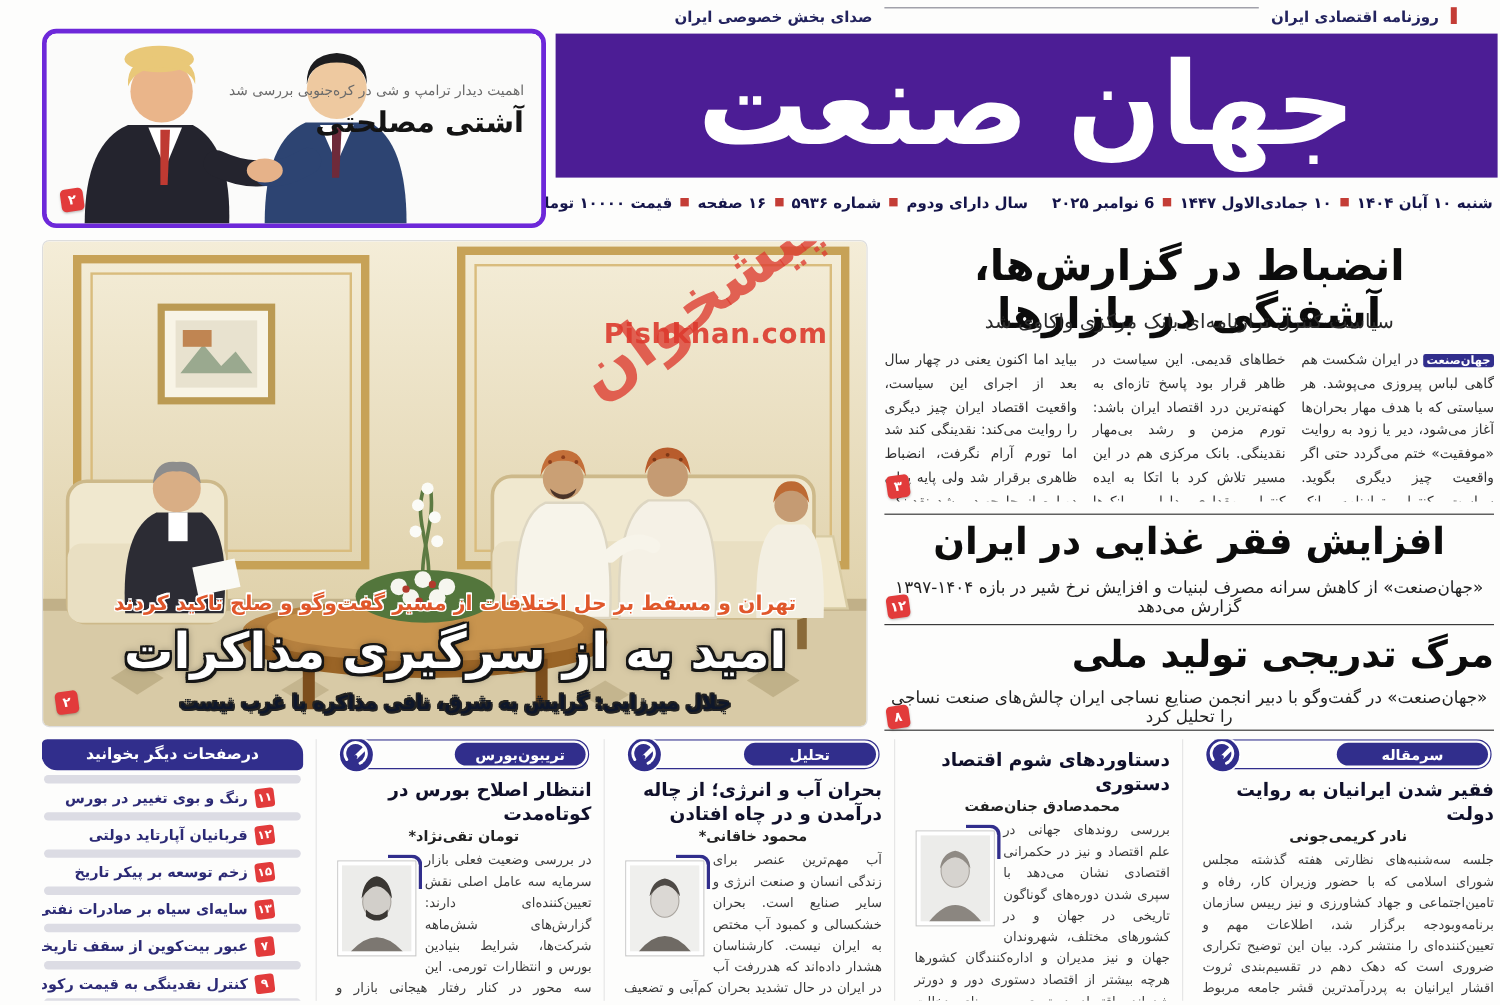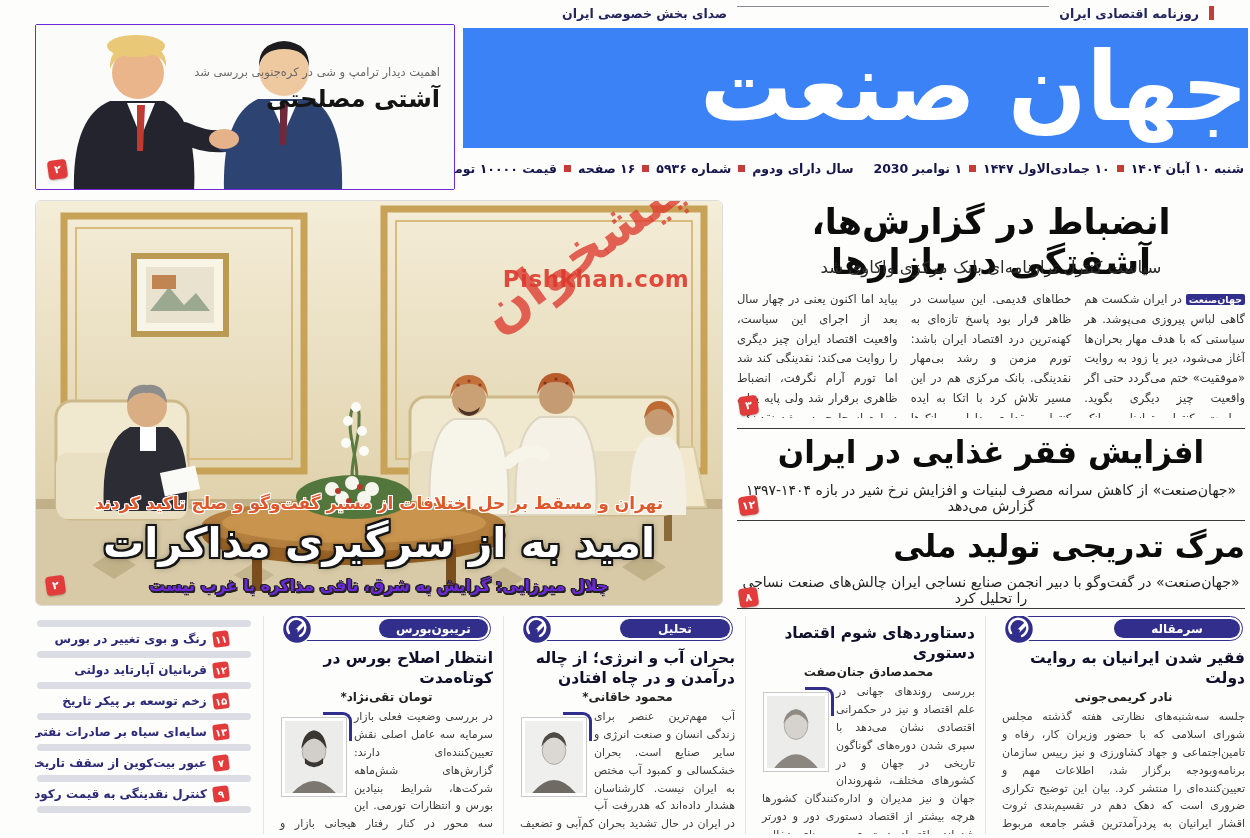--- a/index.html
+++ b/index.html
@@ -8,50 +8,50 @@
   .page { position:absolute; inset:0; background:#fdfdfc; }
 
   
   .topline { position:absolute; top:6px; left:562px; right:36px; height:18px; display:flex; direction:ltr; gap:10px; }
   .tagline { font-size:12.5px; font-weight:bold; color:#23235e; white-space:nowrap; }
   .tl-line { flex:1; height:0; border-top:1.5px solid #8a8a96; }
   .econ { font-size:12.5px; font-weight:bold; color:#23235e; white-space:nowrap; }
   .redsq-v { width:5px; height:14px; background:#c43d36; }
 
   
-  .masthead { position:absolute; left:463px; right:2px; top:28px; height:120px; background:#3b82f6; display:flex; align-items:center; justify-content:flex-start; }
+  .masthead { position:absolute; left:463px; right:2px; top:28px; height:120px; background:#4c1d95; display:flex; align-items:center; justify-content:center; }
   .mast-title { color:#ffffff; font-size:92px; font-weight:bold; line-height:110px; white-space:nowrap; transform:scaleY(1.04); }
 
   
   .dateline { position:absolute; top:157px; left:465px; right:6px; height:22px; display:flex; align-items:center; gap:10px; font-size:12.5px; font-weight:bold; color:#15154a; }
   .dl-line { flex:1; height:0; border-top:1.5px solid #8a8a96; }
   .dl-group { display:flex; align-items:center; white-space:nowrap; }
   .sq { width:7px; height:7px; background:#c43d36; display:inline-block; margin:0 7px; }
 
   
   .pbadge { position:absolute; min-width:19px; height:19px; padding:0 3px; background:#e23b3b; color:#fff; border-radius:4px; display:flex; align-items:center; justify-content:center; font-size:11px; font-weight:bold; transform:rotate(-8deg); box-shadow:0 1px 2px rgba(0,0,0,.25); }
 
   
-  .topstory { position:absolute; left:35px; top:24px; width:420px; height:166px; border:1px solid #6d28d9; border-radius:2px; background:#fff; overflow:hidden; }
+  .topstory { position:absolute; left:35px; top:24px; width:420px; height:166px; border:4px solid #6d28d9; border-radius:12px; background:#fff; overflow:hidden; }
   .topstory svg { position:absolute; inset:0; }
   .ts-kicker { position:absolute; top:40px; right:14px; font-size:11.5px; color:#6a6a6a; }
   .ts-title { position:absolute; top:60px; right:14px; font-size:24px; font-weight:bold; color:#141414; }
   .ts-badge { left:12px; bottom:10px; }
 
   
   .mainphoto { position:absolute; left:35px; top:200px; width:688px; height:406px; border-radius:6px; overflow:hidden; border:1px solid #ddd; }
   .mainphoto > svg { position:absolute; inset:0; }
   .wm { position:absolute; top:4px; right:26px; width:200px; height:132px; text-align:center; }
   .wm-fa { font-size:54px; font-weight:bold; color:rgba(220,58,46,0.78); transform:rotate(-36deg); margin-top:4px; }
   .wm-en { font-size:23px; font-weight:bold; color:rgba(220,58,46,0.9); margin-top:-6px; letter-spacing:.5px; direction:ltr; }
   .mp-kicker { position:absolute; bottom:92px; width:100%; text-align:center; font-size:17px; font-weight:bold; color:#e0572b;
     text-shadow:1px 0 0 #fff,-1px 0 0 #fff,0 1px 0 #fff,0 -1px 0 #fff,1px 1px 0 #fff,-1px -1px 0 #fff,1px -1px 0 #fff,-1px 1px 0 #fff; }
   .mp-headline { position:absolute; bottom:38px; width:100%; text-align:center; font-size:41px; font-weight:bold; color:#fff;
     text-shadow:2px 0 0 #161616,-2px 0 0 #161616,0 2px 0 #161616,0 -2px 0 #161616,2px 2px 0 #161616,-2px -2px 0 #161616,2px -2px 0 #161616,-2px 2px 0 #161616,0 0 7px rgba(0,0,0,.55); }
-  .mp-sub { position:absolute; bottom:10px; width:100%; text-align:center; font-size:16px; font-weight:bold; color:#6d28d9;
+  .mp-sub { position:absolute; bottom:10px; width:100%; text-align:center; font-size:16px; font-weight:bold; color:#0f172a;
     text-shadow:1.5px 0 0 #222,-1.5px 0 0 #222,0 1.5px 0 #222,0 -1.5px 0 #222,1.5px 1.5px 0 #222,-1.5px -1.5px 0 #222; }
   .mp-badge { left:10px; bottom:10px; }
 
   
   .rightcol { position:absolute; left:737px; top:202px; width:508px; height:410px; }
   .rc-h1 { position:absolute; top:0; width:100%; text-align:center; font-size:35px; font-weight:bold; color:#0c0c0c; line-height:1.15; }
   .rc-sub1 { position:absolute; top:56px; width:100%; text-align:center; font-size:16.5px; color:#2b2b2b; }
   .rc-body { position:absolute; top:88px; width:100%; height:128px; display:flex; gap:13px; overflow:hidden; }
   .lead-col { flex:1; font-size:11.5px; line-height:1.72; text-align:justify; color:#333; }
   .srctag { background:#312e8c; color:#fff; font-size:9.5px; font-weight:bold; padding:0 3px; border-radius:2px; }
@@ -103,21 +103,21 @@
   <div class="masthead">
     <div class="mast-title">جهان صنعت</div>
   </div>
 
   <div class="dateline">
     <span class="dl-group">
       <span>شنبه ۱۰ آبان ۱۴۰۴</span>
         <span class="sq"></span>
       <span>۱۰ جمادی‌الاول ۱۴۴۷</span>
         <span class="sq"></span>
-      <span>۱ نوامبر 2030</span>
+      <span>6 نوامبر ۲۰۲۵</span>
     </span>
     <span class="dl-line"></span>
     <span class="dl-group">
       <span>سال دارای ودوم</span>
         <span class="sq"></span>
       <span>شماره ۵۹۳۶</span>
         <span class="sq"></span>
       <span>۱۶ صفحه</span>
         <span class="sq"></span>
       <span>قیمت ۱۰۰۰۰ تومان</span>
@@ -334,20 +334,21 @@
           <path d="M22 40 Q32 50 42 40 L42 46 Q32 54 22 46 Z" fill="#3a3733"></path>
           <path d="M8 78 Q32 52 56 78 Z" fill="#7c7771"></path>
         </svg>
             </span>
           </span>
         <span>در بررسی وضعیت فعلی بازار سرمایه سه عامل اصلی نقش تعیین‌کننده‌ای دارند: گزارش‌های شش‌ماهه شرکت‌ها، شرایط بنیادین بورس و انتظارات تورمی. این سه محور در کنار رفتار هیجانی بازار و تاثیرپذیری آن از متغیرهای سیاسی و اقتصادی چشم‌انداز کوتاه‌مدت بازارسهام را شکل می‌دهند. در بخش نخست یعنی گزارش‌های شش‌ماهه شرکت‌ها می‌توان گفت عملکرد کلی شرکت‌های بورسی در مجموع مطلوب بوده است. بسیاری از صنایع سودسازی مناسبی را در نیمه نخست سال به ثبت رساندند اما این مطلوبیت به‌تنهایی نیروی محرک قدرتمندی...</span>
       </div>
     </div>
 
     <div class="sb">
+      <div class="sb-header">درصفحات دیگر بخوانید</div>
       <div class="sb-stripe"></div>
       <div class="sb-row">
         <span class="sb-badge">۱۱</span>
         <span class="sb-title">رنگ و بوی تغییر در بورس</span>
       </div>
       <div class="sb-stripe"></div>
       <div class="sb-row">
         <span class="sb-badge">۱۲</span>
         <span class="sb-title">قربانیان آپارتاید دولتی</span>
       </div>

